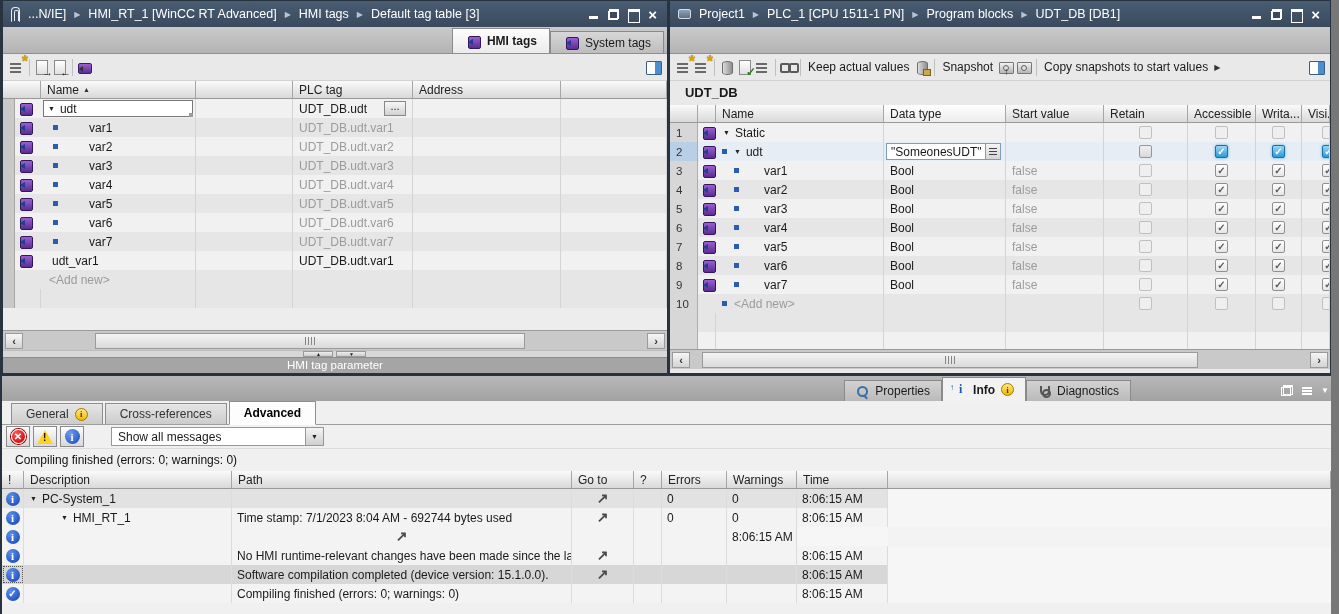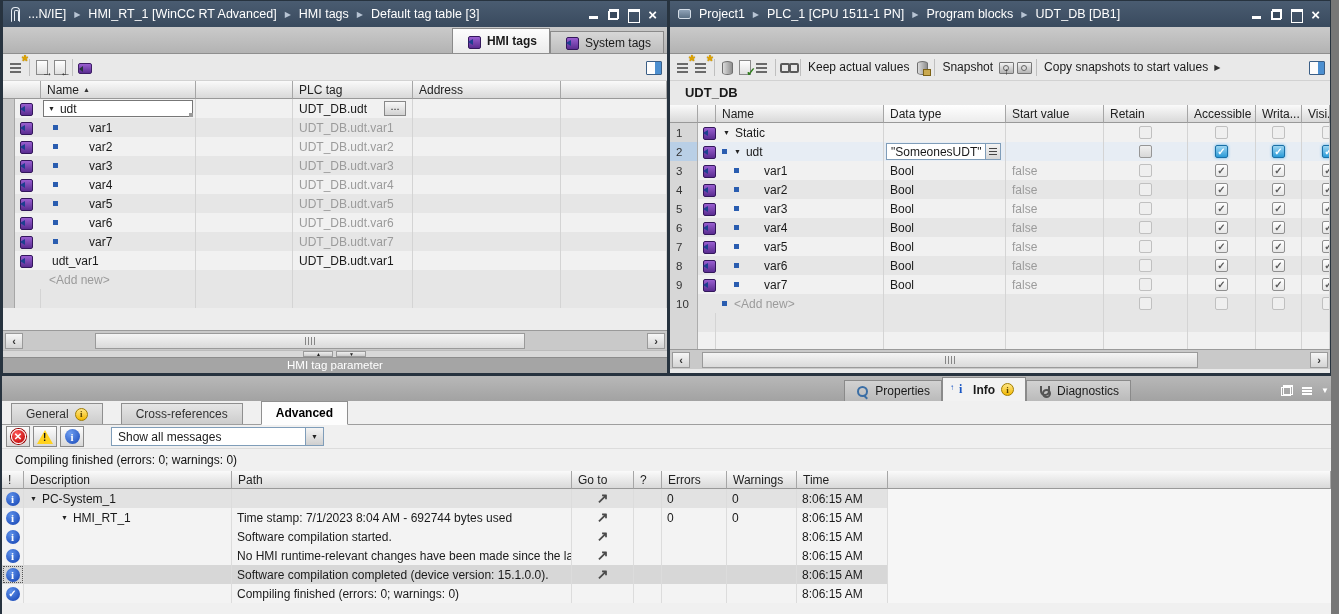--- a/index.html
+++ b/index.html
@@ -116,21 +116,21 @@
 .mag::before{content:"";position:absolute;left:1px;top:1px;width:7px;height:7px;border:2px solid #3a6ea5;border-radius:50%}
 .mag::after{content:"";position:absolute;right:1px;bottom:0;width:5px;height:2px;background:#3a6ea5;transform:rotate(45deg)}
 .iico{width:13px;height:13px;position:relative;color:#1a57c4;font-weight:bold;font-family:"Liberation Serif",serif;font-size:12px;line-height:13px;text-align:center}
 .iico::before{content:"↑";position:absolute;left:-4px;top:-2px;font-size:8px;font-family:"Liberation Sans",sans-serif}
 .stet{width:13px;height:13px;position:relative}
 .stet::before{content:"";position:absolute;left:2px;top:1px;width:6px;height:8px;border:2px solid #555;border-top:none;border-radius:0 0 6px 6px}
 .stet::after{content:"";position:absolute;right:0;bottom:0;width:5px;height:5px;border:2px solid #555;border-radius:50%}
 
 .infopanel{flex:1;background:#f0f0f0;display:flex;flex-direction:column;overflow:hidden}
 .itabs{height:24px;flex:0 0 24px;display:flex;align-items:flex-end;padding-left:9px;border-bottom:1px solid #9e9e9e;background:#f0f0f0}
-.itab{height:21px;display:flex;align-items:center;gap:6px;padding:0 14px;border:1px solid #8f8f8f;border-bottom:none;background:linear-gradient(#e6e6e6,#cccccc);margin-right:18px;cursor:pointer;color:#333}
+.itab{height:21px;display:flex;align-items:center;gap:6px;padding:0 14px;border:1px solid #8f8f8f;border-bottom:none;background:linear-gradient(#e6e6e6,#cccccc);margin-right:2px;cursor:pointer;color:#333}
 .itab.active{height:24px;background:#fdfdfd;font-weight:bold;color:#000;position:relative;z-index:2;margin-bottom:-1px;border-bottom:1px solid #fdfdfd}
 .filterrow{height:24px;flex:0 0 24px;display:flex;align-items:center;gap:3px;padding:0 4px;background:#f0f0f0;border-bottom:1px solid #dcdcdc}
 .fbtn{width:24px;height:21px;background:linear-gradient(#fdfdfd,#d8d8d8);border:1px solid #8a8a8a;display:flex;align-items:center;justify-content:center;cursor:pointer}
 .fb-err{width:15px;height:15px;border-radius:50%;background:radial-gradient(circle at 35% 30%,#f55,#b80000);border:1px solid #fff;box-shadow:0 0 0 1px #900;color:#fff;font-size:10px;font-weight:bold;display:flex;align-items:center;justify-content:center;line-height:13px}
 .fb-warn{position:relative;width:0;height:0;border-left:8px solid transparent;border-right:8px solid transparent;border-bottom:14px solid #ffd21e}
 .fb-warn::after{content:"!";position:absolute;left:-2px;top:2px;font-size:10px;font-weight:bold;color:#111}
 .fb-info{width:15px;height:15px;border-radius:50%;background:radial-gradient(circle at 35% 30%,#6d9df0,#1747b8);color:#fff;font-family:"Liberation Serif",serif;font-weight:bold;font-size:11px;display:flex;align-items:center;justify-content:center}
 .dropdown{width:213px;height:19px;background:#fff;border:1px solid #7f9db9;display:flex;align-items:center;padding-left:6px;margin-left:24px;cursor:pointer}
 .droparrow{margin-left:auto;width:18px;height:17px;background:linear-gradient(#f4f4f4,#cfcfcf);border-left:1px solid #7f9db9;display:flex;align-items:center;justify-content:center;font-size:7px;color:#222}
 .statusline{height:22px;flex:0 0 22px;line-height:22px;padding-left:13px;background:#f0f0f0;color:#111}
@@ -856,21 +856,20 @@
               <div class="bcell">0</div>
               <div class="bcell">0</div>
               <div class="bcell">8:06:15 AM</div>
               <div class="bcell fill"></div>
             </div>
             <div class="bt-grid trow brow norm">
               <div class="bcell" style="justify-content: center; padding: 0px;">
                 <span class="infocirc">i</span>
               </div>
               <div class="bcell"></div>
-              <div class="bcell">Software compilation started.</div>
               <div class="bcell" style="justify-content: center;">
                 <span class="goto">↗</span>
               </div>
               <div class="bcell"></div>
               <div class="bcell"></div>
               <div class="bcell"></div>
               <div class="bcell">8:06:15 AM</div>
               <div class="bcell fill"></div>
             </div>
             <div class="bt-grid trow brow norm">

